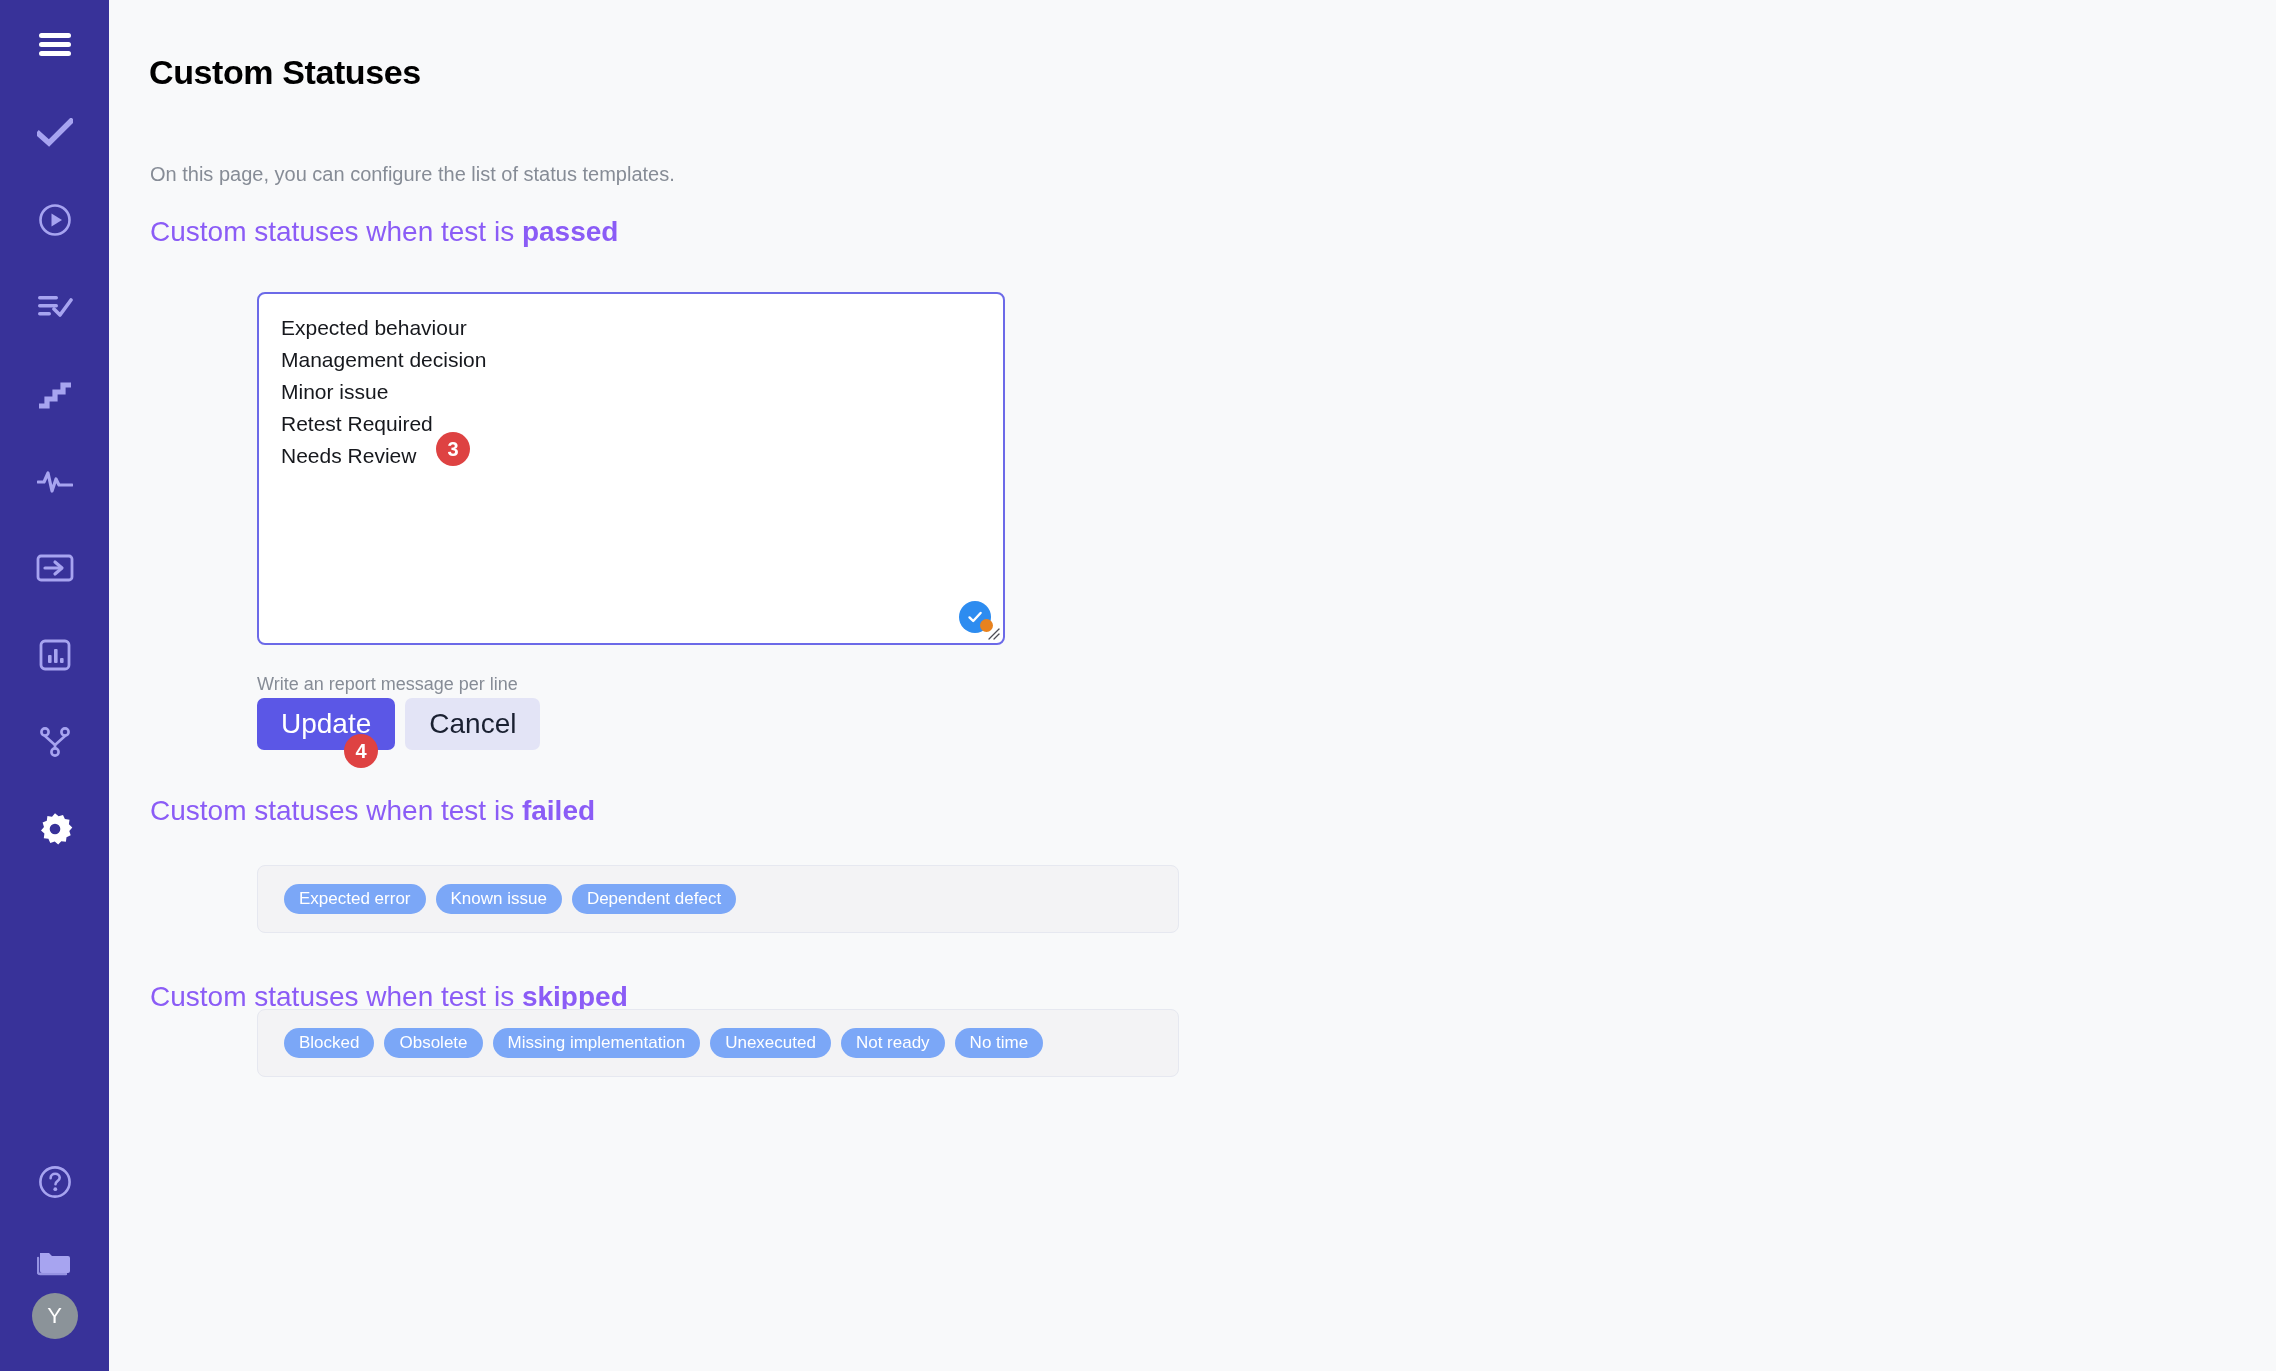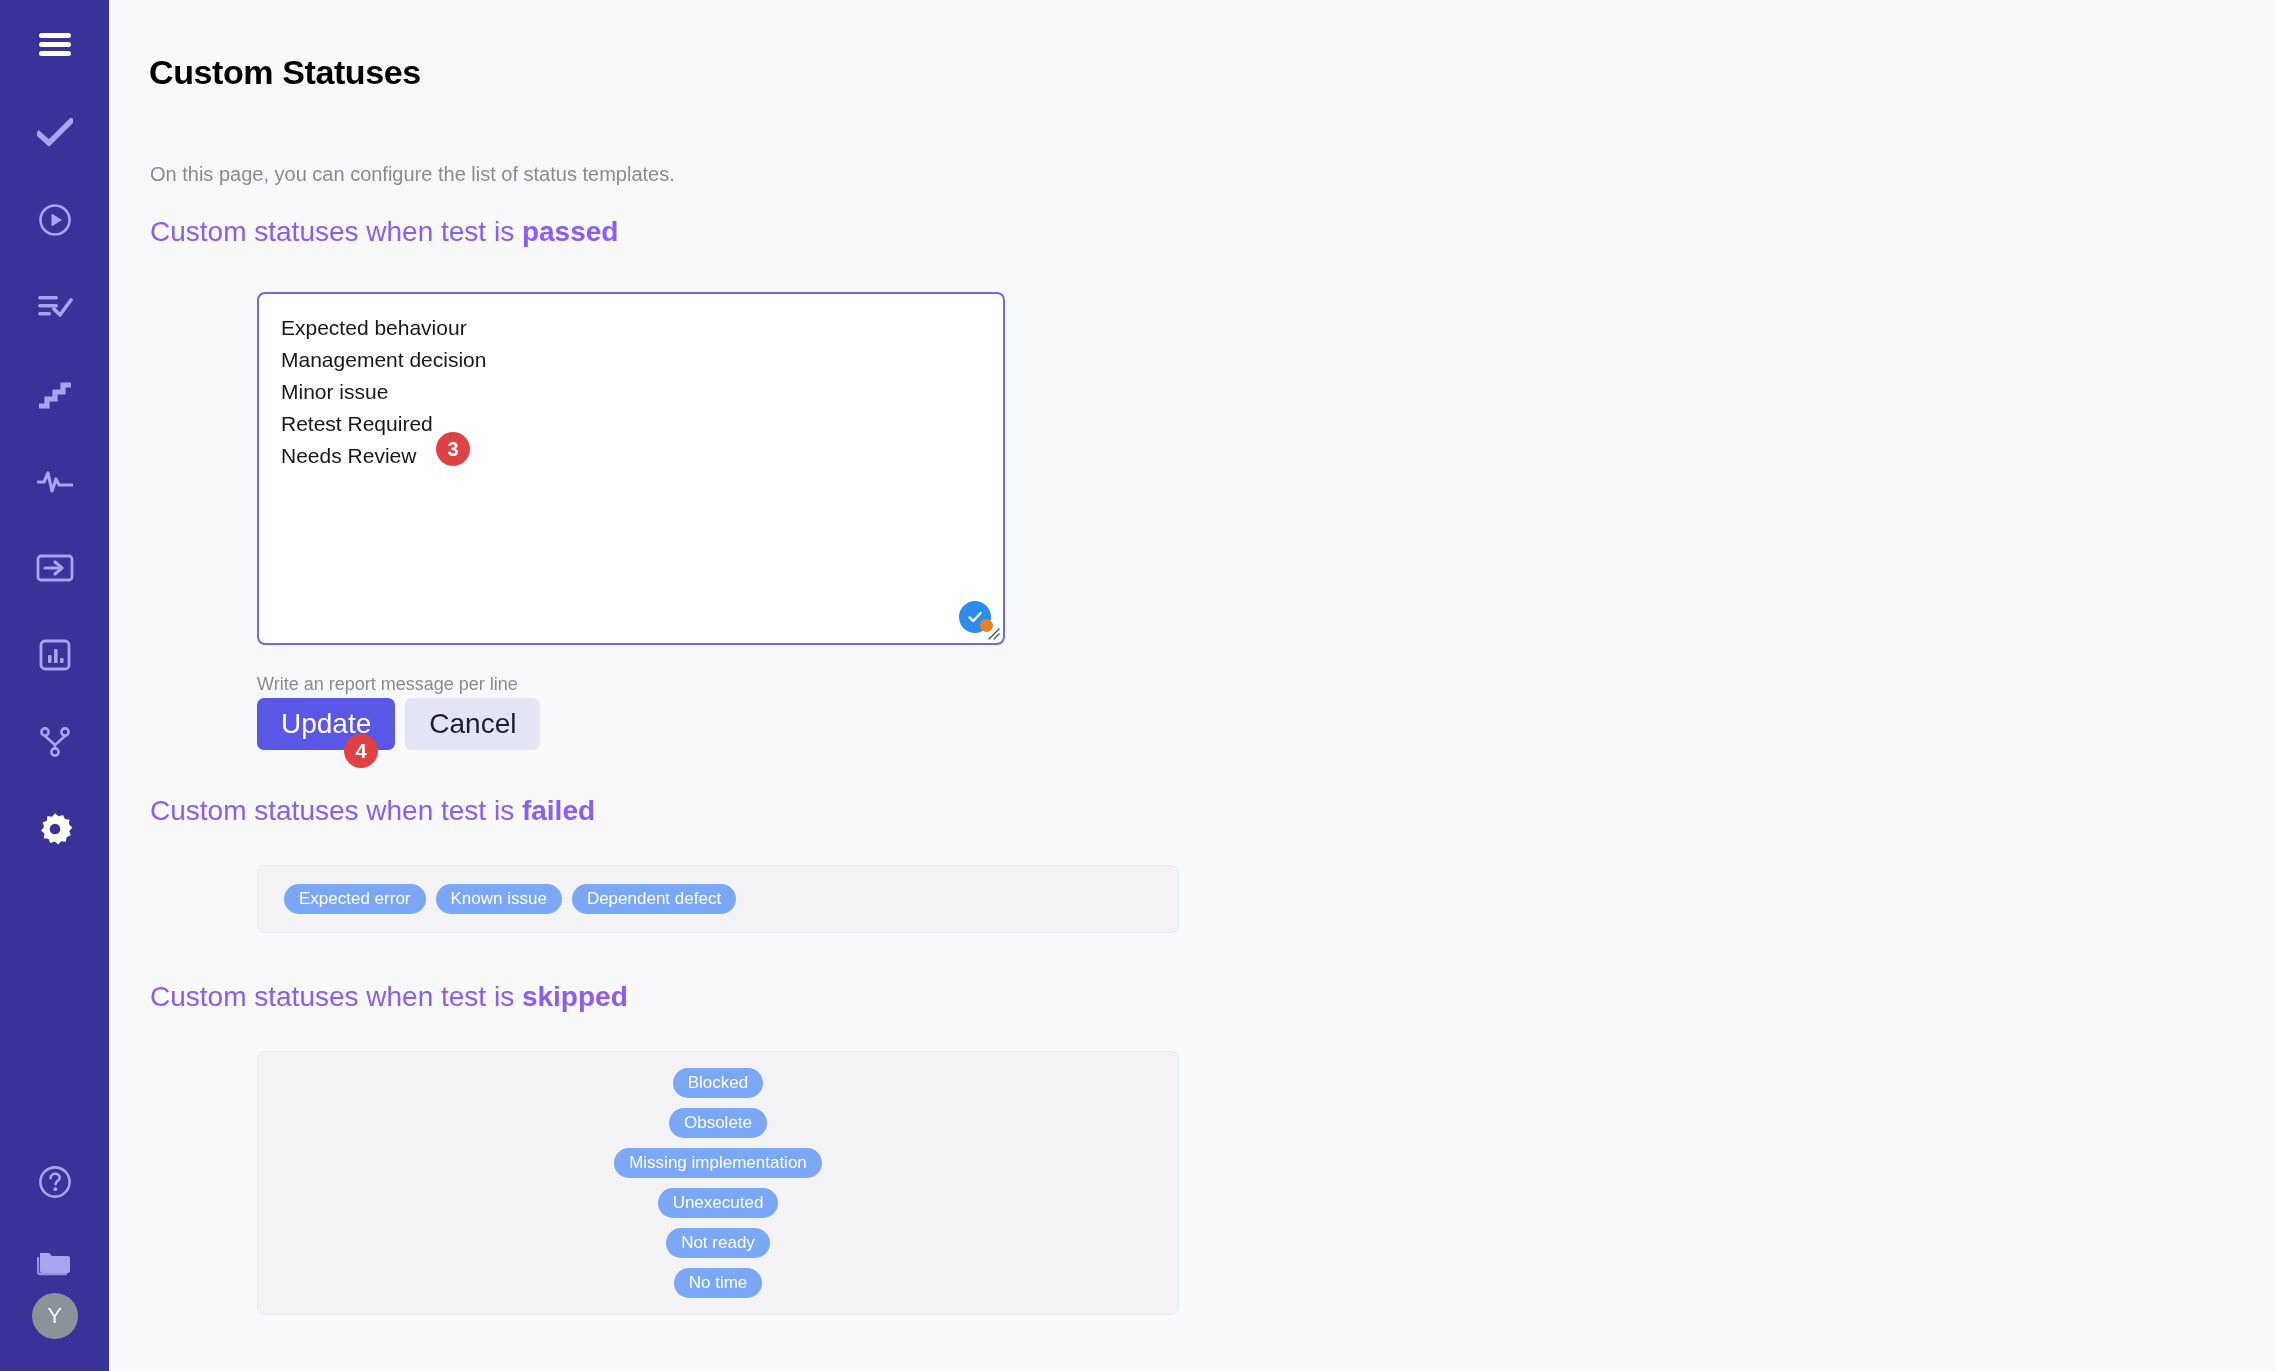--- a/index.html
+++ b/index.html
@@ -167,21 +167,21 @@
     border: 1px solid #E6E8F0;
     border-radius: 8px;
     padding: 16px 26px;
     display: flex;
     flex-wrap: wrap;
     align-items: center;
     gap: 10px;
     min-height: 68px;
   }
   .cb-failed  { top: 865px; }
-  .cb-skipped { top: 1051px; flex-direction: column; }
+  .cb-skipped { top: 1009px; }
 
   .chip {
     background: #7BA7F7;
     color: #FFFFFF;
     border-radius: 999px;
     font-size: 17px;
     padding: 6px 15px 7px;
     white-space: nowrap;
     line-height: 1;
     cursor: pointer;

